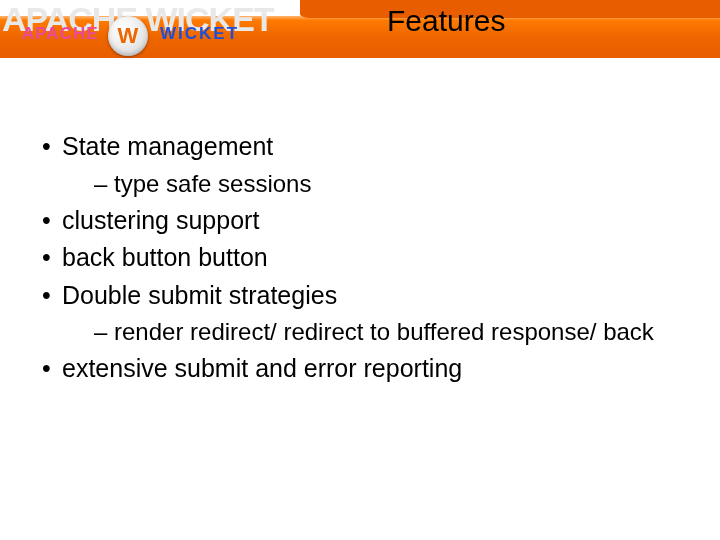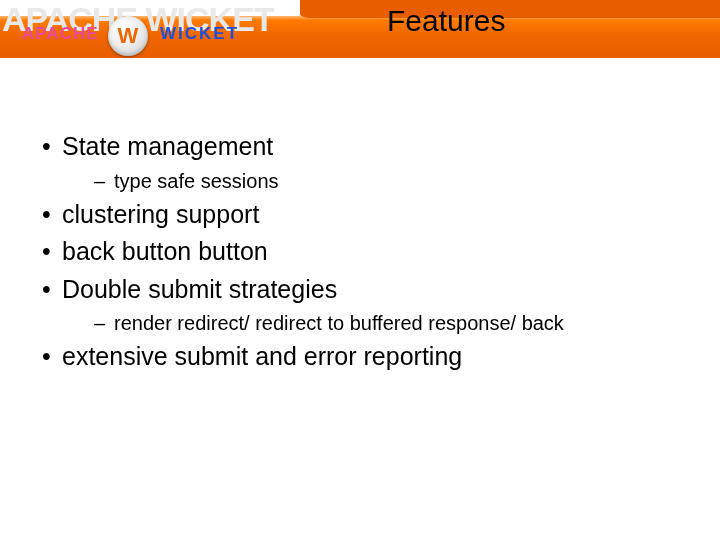--- a/index.html
+++ b/index.html
@@ -122,21 +122,21 @@
       content: "•";
       position: absolute;
       left: 6px;
       top: 0;
     }
     .sub-bullet-list {
       list-style: none;
       padding-left: 30px;
     }
     .sub-bullet-item {
-      font-size: 20px;
+      font-size: 24px;
       color: #000000;
       line-height: 1.5;
       position: relative;
       padding-left: 22px;
     }
     .sub-bullet-item::before {
       content: "–";
       position: absolute;
       left: 2px;
       top: 0;

